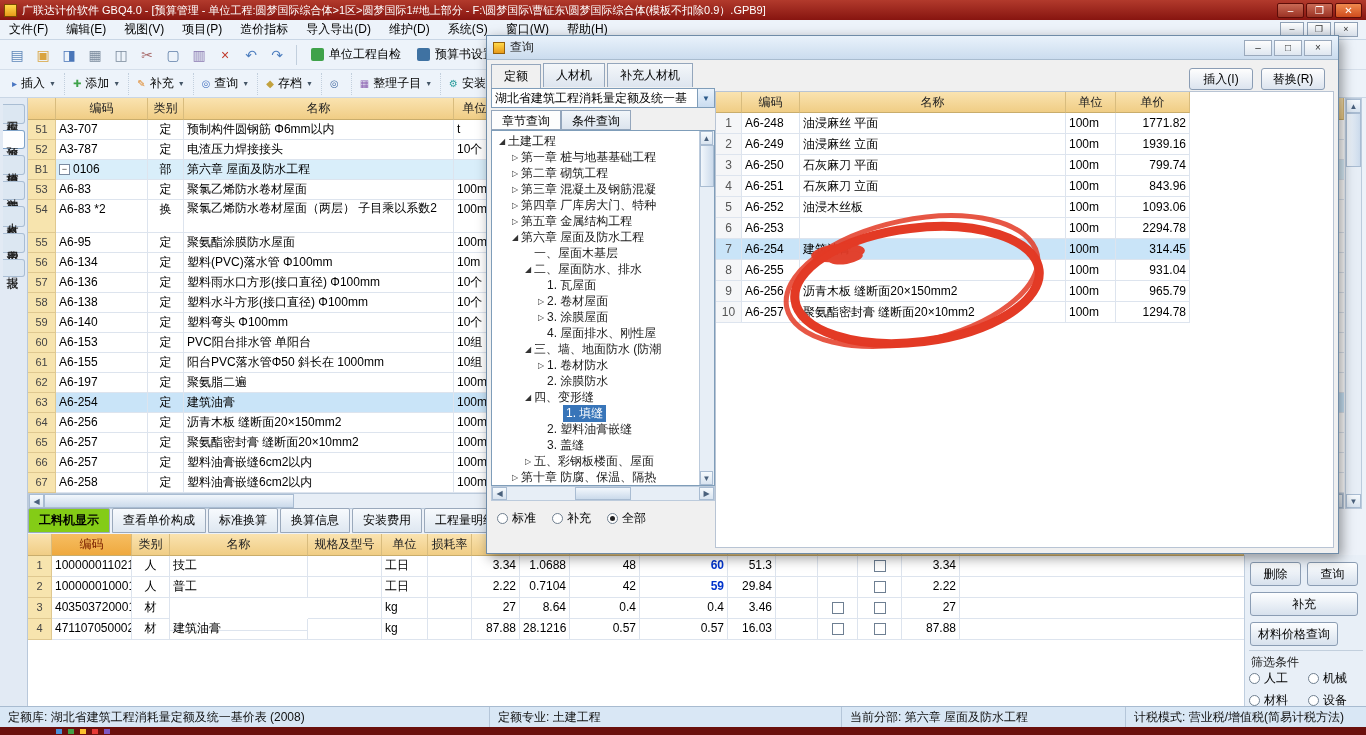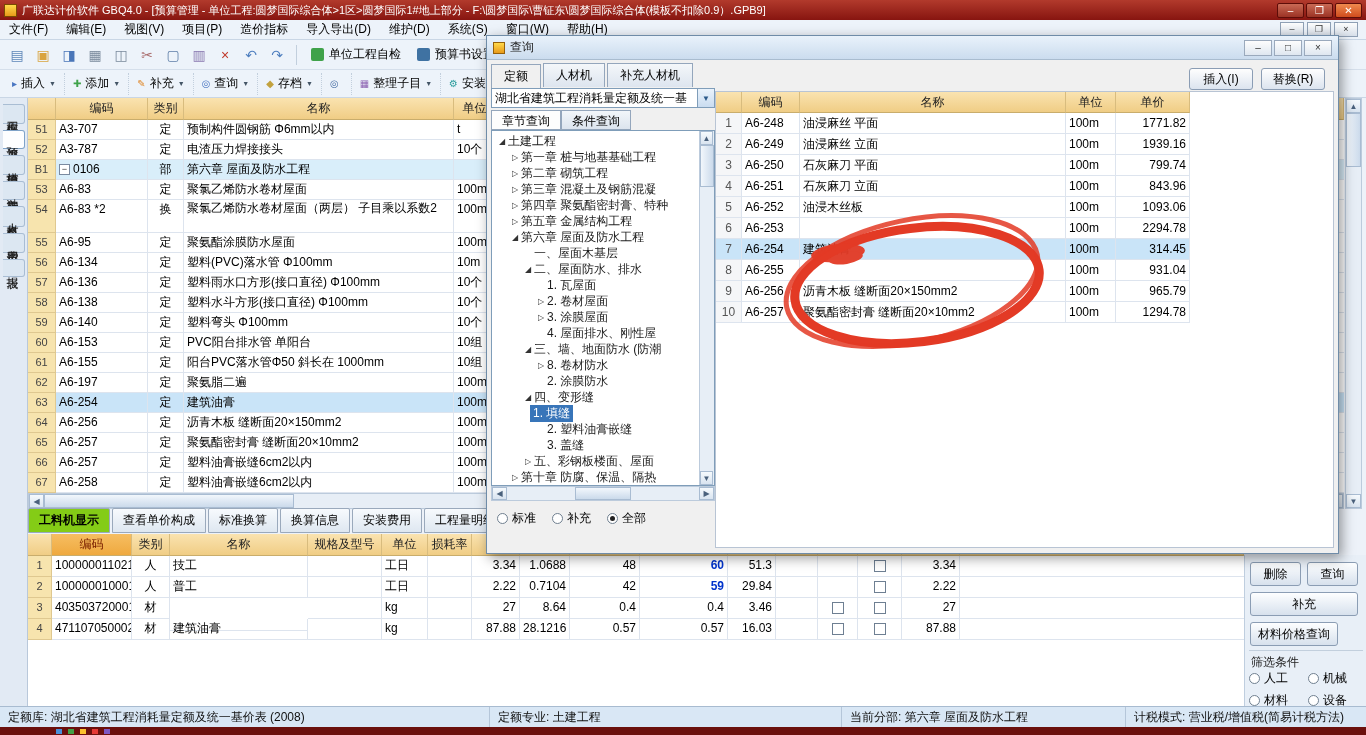--- a/index.html
+++ b/index.html
@@ -586,21 +586,21 @@
           <div class="titem" style="padding-left: 17px;">
             <span class="tmark">▷</span>
             <span class="tlabel">第二章  砌筑工程</span>
           </div>
           <div class="titem" style="padding-left: 17px;">
             <span class="tmark">▷</span>
             <span class="tlabel">第三章  混凝土及钢筋混凝</span>
           </div>
           <div class="titem" style="padding-left: 17px;">
             <span class="tmark">▷</span>
-            <span class="tlabel">第四章  聚氨酯密封膏、特种</span>
+            <span class="tlabel">第四章  厂库房大门、特种</span>
           </div>
           <div class="titem" style="padding-left: 17px;">
             <span class="tmark">▷</span>
             <span class="tlabel">第五章  金属结构工程</span>
           </div>
           <div class="titem" style="padding-left: 17px;">
             <span class="tmark">◢</span>
             <span class="tlabel">第六章  屋面及防水工程</span>
           </div>
           <div class="titem" style="padding-left: 30px;">
@@ -626,31 +626,31 @@
           <div class="titem" style="padding-left: 43px;">
             <span class="tmark"></span>
             <span class="tlabel">4. 屋面排水、刚性屋</span>
           </div>
           <div class="titem" style="padding-left: 30px;">
             <span class="tmark">◢</span>
             <span class="tlabel">三、墙、地面防水 (防潮</span>
           </div>
           <div class="titem" style="padding-left: 43px;">
             <span class="tmark">▷</span>
-            <span class="tlabel">8. 卷材防水</span>
+            <span class="tlabel">1. 卷材防水</span>
           </div>
           <div class="titem" style="padding-left: 43px;">
             <span class="tmark"></span>
             <span class="tlabel">2. 涂膜防水</span>
           </div>
           <div class="titem" style="padding-left: 30px;">
             <span class="tmark">◢</span>
             <span class="tlabel">四、变形缝</span>
           </div>
-          <div class="titem tsel" style="padding-left: 26px;">
+          <div class="titem tsel" style="padding-left: 59px;">
             <span class="tmark"></span>
             <span class="tlabel">1. 填缝</span>
           </div>
           <div class="titem" style="padding-left: 43px;">
             <span class="tmark"></span>
             <span class="tlabel">2. 塑料油膏嵌缝</span>
           </div>
           <div class="titem" style="padding-left: 43px;">
             <span class="tmark"></span>
             <span class="tlabel">3. 盖缝</span>

